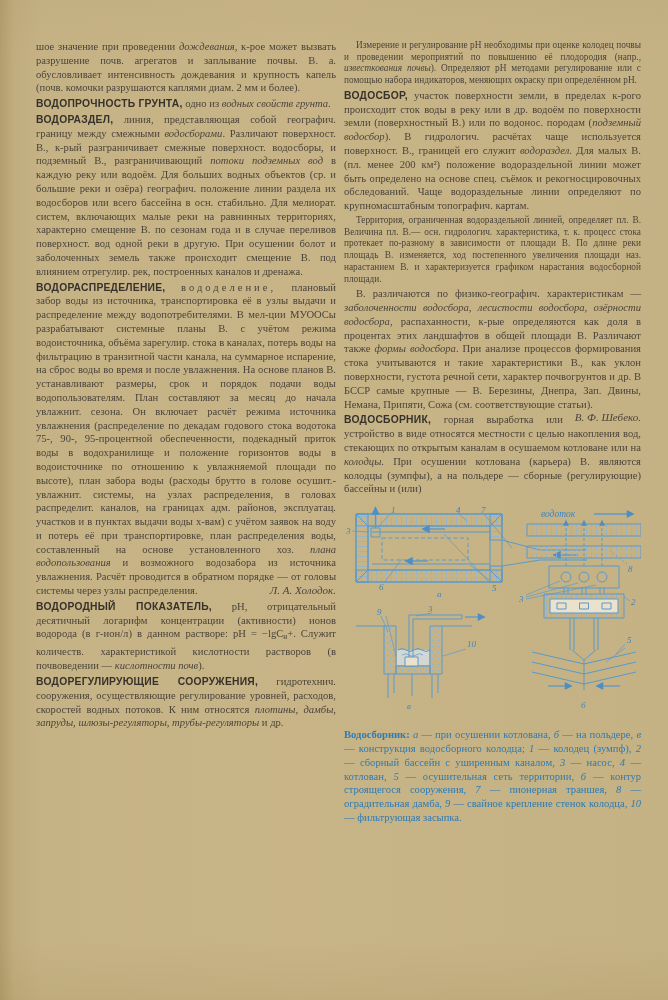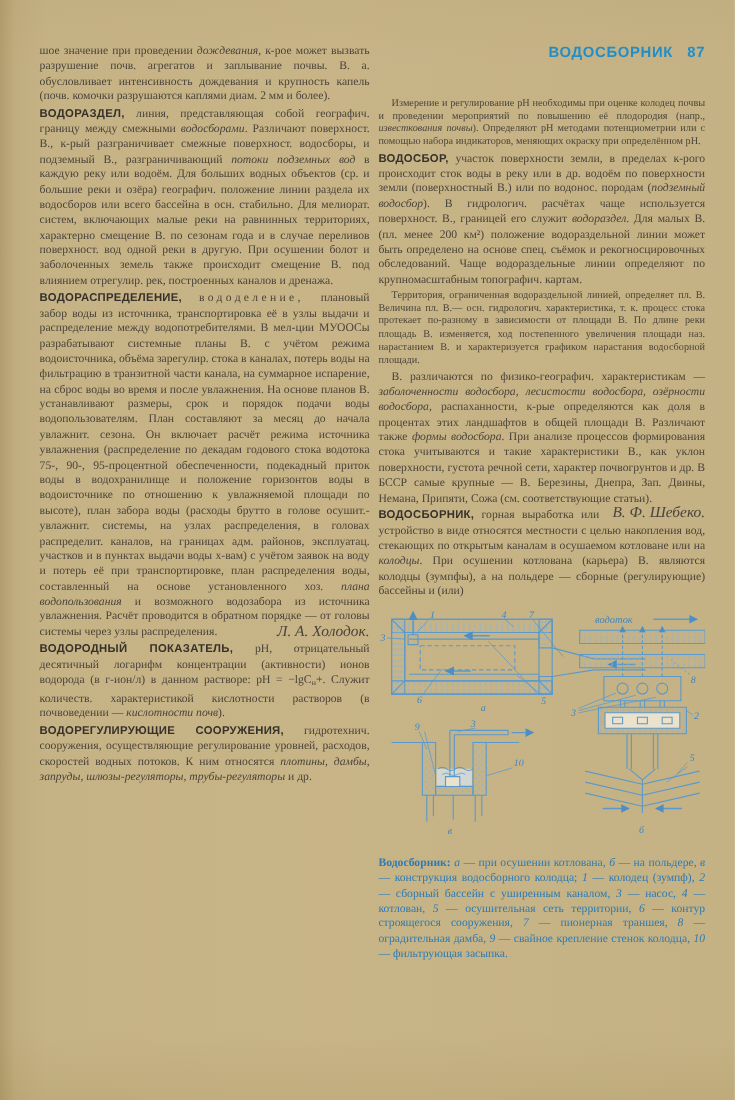--- a/index.html
+++ b/index.html
@@ -15,52 +15,49 @@
   p.blk{margin:0 0 2px 0;font-size:10.6px;line-height:13.8px;text-align:justify;
     text-justify:inter-word;hyphens:auto;overflow-wrap:break-word;}
   p.small{font-size:9.3px;line-height:11.7px;}
   p.indent{text-indent:12px;}
   .r-term{font-weight:bold;font-family:"Liberation Sans","DejaVu Sans",sans-serif;
     font-size:10.3px;letter-spacing:.25px;color:#36312a;}
   .r-i{font-style:italic;}
   .r-b{font-weight:bold;}
   .r-sp{letter-spacing:3px;}
   .r-sub{font-size:.68em;vertical-align:-0.3em;}
-  .r-sig{float:right;font-style:italic;font-size:14px;}
+  .r-sig{float:right;font-style:italic;font-size:11px;}
   .running-head{display:flex;justify-content:flex-end;align-items:baseline;gap:13px;
     margin:0 0 34px 0;color:#1f8ec9;
     font-family:"Liberation Sans","DejaVu Sans",sans-serif;font-weight:bold;
     font-size:13.5px;letter-spacing:.6px;}
   .figure-wrap{margin:8px 0 6px 0;}
   .caption{color:#2e7bb4;font-size:9.3px;line-height:12px;text-align:justify;margin:2px 0 0 0;}
   svg text{font-family:"Liberation Serif","DejaVu Serif",serif;font-style:italic;
     font-size:9px;fill:#3f86c0;}
   svg .wl{font-size:9.5px;}
   svg line,svg rect,svg path,svg circle,svg polyline{vector-effect:non-scaling-stroke;}
 </style>
 </head>
 <body>
 
 <div class="page">
 
   <div class="col col-left">
     <p class="blk"><span>шое значение при проведении </span><span class="r-i">дождевания,</span><span> к-рое может вызвать разрушение почв. агрегатов и заплывание почвы. В. а. обусловливает интенсивность дождевания и крупность капель (почв. комочки разрушаются каплями диам. 2 мм и более).</span></p>
+    <p class="blk"><span class="r-term">ВОДОПРОЧНОСТЬ ГРУНТА,</span><span> одно из </span><span class="r-i">водных свойств грунта.</span></p>
     <p class="blk"><span class="r-term">ВОДОРАЗДЕЛ,</span><span> линия, представляющая собой географич. границу между смежными </span><span class="r-i">водосборами</span><span>. Различают поверхност. В., к-рый разграничивает смежные поверхност. водосборы, и подземный В., разграничивающий </span><span class="r-i">потоки подземных вод</span><span> в каждую реку или водоём. Для больших водных объектов (ср. и большие реки и озёра) географич. положение линии раздела их водосборов или всего бассейна в осн. стабильно. Для мелиорат. систем, включающих малые реки на равнинных территориях, характерно смещение В. по сезонам года и в случае переливов поверхност. вод одной реки в другую. При осушении болот и заболоченных земель также происходит смещение В. под влиянием отрегулир. рек, построенных каналов и дренажа.</span></p>
     <p class="blk"><span class="r-term">ВОДОРАСПРЕДЕЛЕНИЕ,</span><span> </span><span class="r-sp">вододеление,</span><span> плановый забор воды из источника, транспортировка её в узлы выдачи и распределение между водопотребителями. В мел-ции МУООСы разрабатывают системные планы В. с учётом режима водоисточника, объёма зарегулир. стока в каналах, потерь воды на фильтрацию в транзитной части канала, на суммарное испарение, на сброс воды во время и после увлажнения. На основе планов В. устанавливают размеры, срок и порядок подачи воды водопользователям. План составляют за месяц до начала увлажнит. сезона. Он включает расчёт режима источника увлажнения (распределение по декадам годового стока водотока 75-, 90-, 95-процентной обеспеченности, подекадный приток воды в водохранилище и положение горизонтов воды в водоисточнике по отношению к увлажняемой площади по высоте), план забора воды (расходы брутто в голове осушит.-увлажнит. системы, на узлах распределения, в головах распределит. каналов, на границах адм. районов, эксплуатац. участков и в пунктах выдачи воды х-вам) с учётом заявок на воду и потерь её при транспортировке, план распределения воды, составленный на основе установленного хоз. </span><span class="r-i">плана водопользования</span><span> и возможного водозабора из источника увлажнения. Расчёт проводится в обратном порядке — от головы системы через узлы распределения.</span><span class="r-sig">Л. А. Холодок.</span></p>
     <p class="blk"><span class="r-term">ВОДОРОДНЫЙ ПОКАЗАТЕЛЬ,</span><span> pH, отрицательный десятичный логарифм концентрации (активности) ионов водорода (в г-ион/л) в данном растворе: pH = −lgC</span><span class="r-sub">н</span><span>+. Служит количеств. характеристикой кислотности растворов (в почвоведении — </span><span class="r-i">кислотности почв</span><span>).</span></p>
     <p class="blk"><span class="r-term">ВОДОРЕГУЛИРУЮЩИЕ СООРУЖЕНИЯ,</span><span> гидротехнич. сооружения, осуществляющие регулирование уровней, расходов, скоростей водных потоков. К ним относятся </span><span class="r-i">плотины, дамбы, запруды, шлюзы-регуляторы, трубы-регуляторы</span><span> и др.</span></p>
   </div>
 
   <div class="col col-right">
-    <div class="running-head">
-      <span>ВОДОСБОРНИК</span>
-      <span>87</span>
-    </div>
-
-    <p class="blk small indent"><span>Измерение и регулирование pH необходимы при оценке колодец почвы и проведении мероприятий по повышению её плодородия (напр., </span><span class="r-i">известкования почвы</span><span>). Определяют pH методами потенциометрии или с помощью набора индикаторов, меняющих окраску при определённом pH.</span></p>
+
+    <p class="blk small indent"><span>Измерение и регулирование pH необходимы при оценке колодец почвы и проведении мероприятий по повышению её плодородия (напр., </span><span class="r-i">известкования почвы</span><span>). Определяют pH методами регулирование или с помощью набора индикаторов, меняющих окраску при определённом pH.</span></p>
     <p class="blk"><span class="r-term">ВОДОСБОР,</span><span> участок поверхности земли, в пределах к-рого происходит сток воды в реку или в др. водоём по поверхности земли (поверхностный В.) или по водонос. породам (</span><span class="r-i">подземный водосбор</span><span>). В гидрологич. расчётах чаще используется поверхност. В., границей его служит </span><span class="r-i">водораздел</span><span>. Для малых В. (пл. менее 200 км²) положение водораздельной линии может быть определено на основе спец. съёмок и рекогносцировочных обследований. Чаще водораздельные линии определяют по крупномасштабным топографич. картам.</span></p>
     <p class="blk small indent"><span>Территория, ограниченная водораздельной линией, определяет пл. В. Величина пл. В.— осн. гидрологич. характеристика, т. к. процесс стока протекает по-разному в зависимости от площади В. По длине реки площадь В. изменяется, ход постепенного увеличения площади наз. нарастанием В. и характеризуется графиком нарастания водосборной площади.</span></p>
     <p class="blk indent"><span>В. различаются по физико-географич. характеристикам — </span><span class="r-i">заболоченности водосбора, лесистости водосбора, озёрности водосбора</span><span>, распаханности, к-рые определяются как доля в процентах этих ландшафтов в общей площади В. Различают также </span><span class="r-i">формы водосбора</span><span>. При анализе процессов формирования стока учитываются и такие характеристики В., как уклон поверхности, густота речной сети, характер почвогрунтов и др. В БССР самые крупные — В. Березины, Днепра, Зап. Двины, Немана, Припяти, Сожа (см. соответствующие статьи).</span><span class="r-sig">В. Ф. Шебеко.</span></p>
     <p class="blk"><span class="r-term">ВОДОСБОРНИК,</span><span> горная выработка или устройство в виде относятся местности с целью накопления вод, стекающих по открытым каналам в осушаемом котловане или на </span><span class="r-i">колодцы</span><span>. При осушении котлована (карьера) В. являются колодцы (зумпфы), а на польдере — сборные (регулирующие) бассейны и (или)</span></p>
 
     <div class="figure-wrap">
       <svg width="297" height="214" viewBox="0 0 297 214">
         <defs>
           <pattern id="hv" width="5" height="12" patternUnits="userSpaceOnUse">
             <line x1="2.5" y1="1" x2="2.5" y2="11" stroke="#8ab4d9" stroke-width="0.8"></line>

